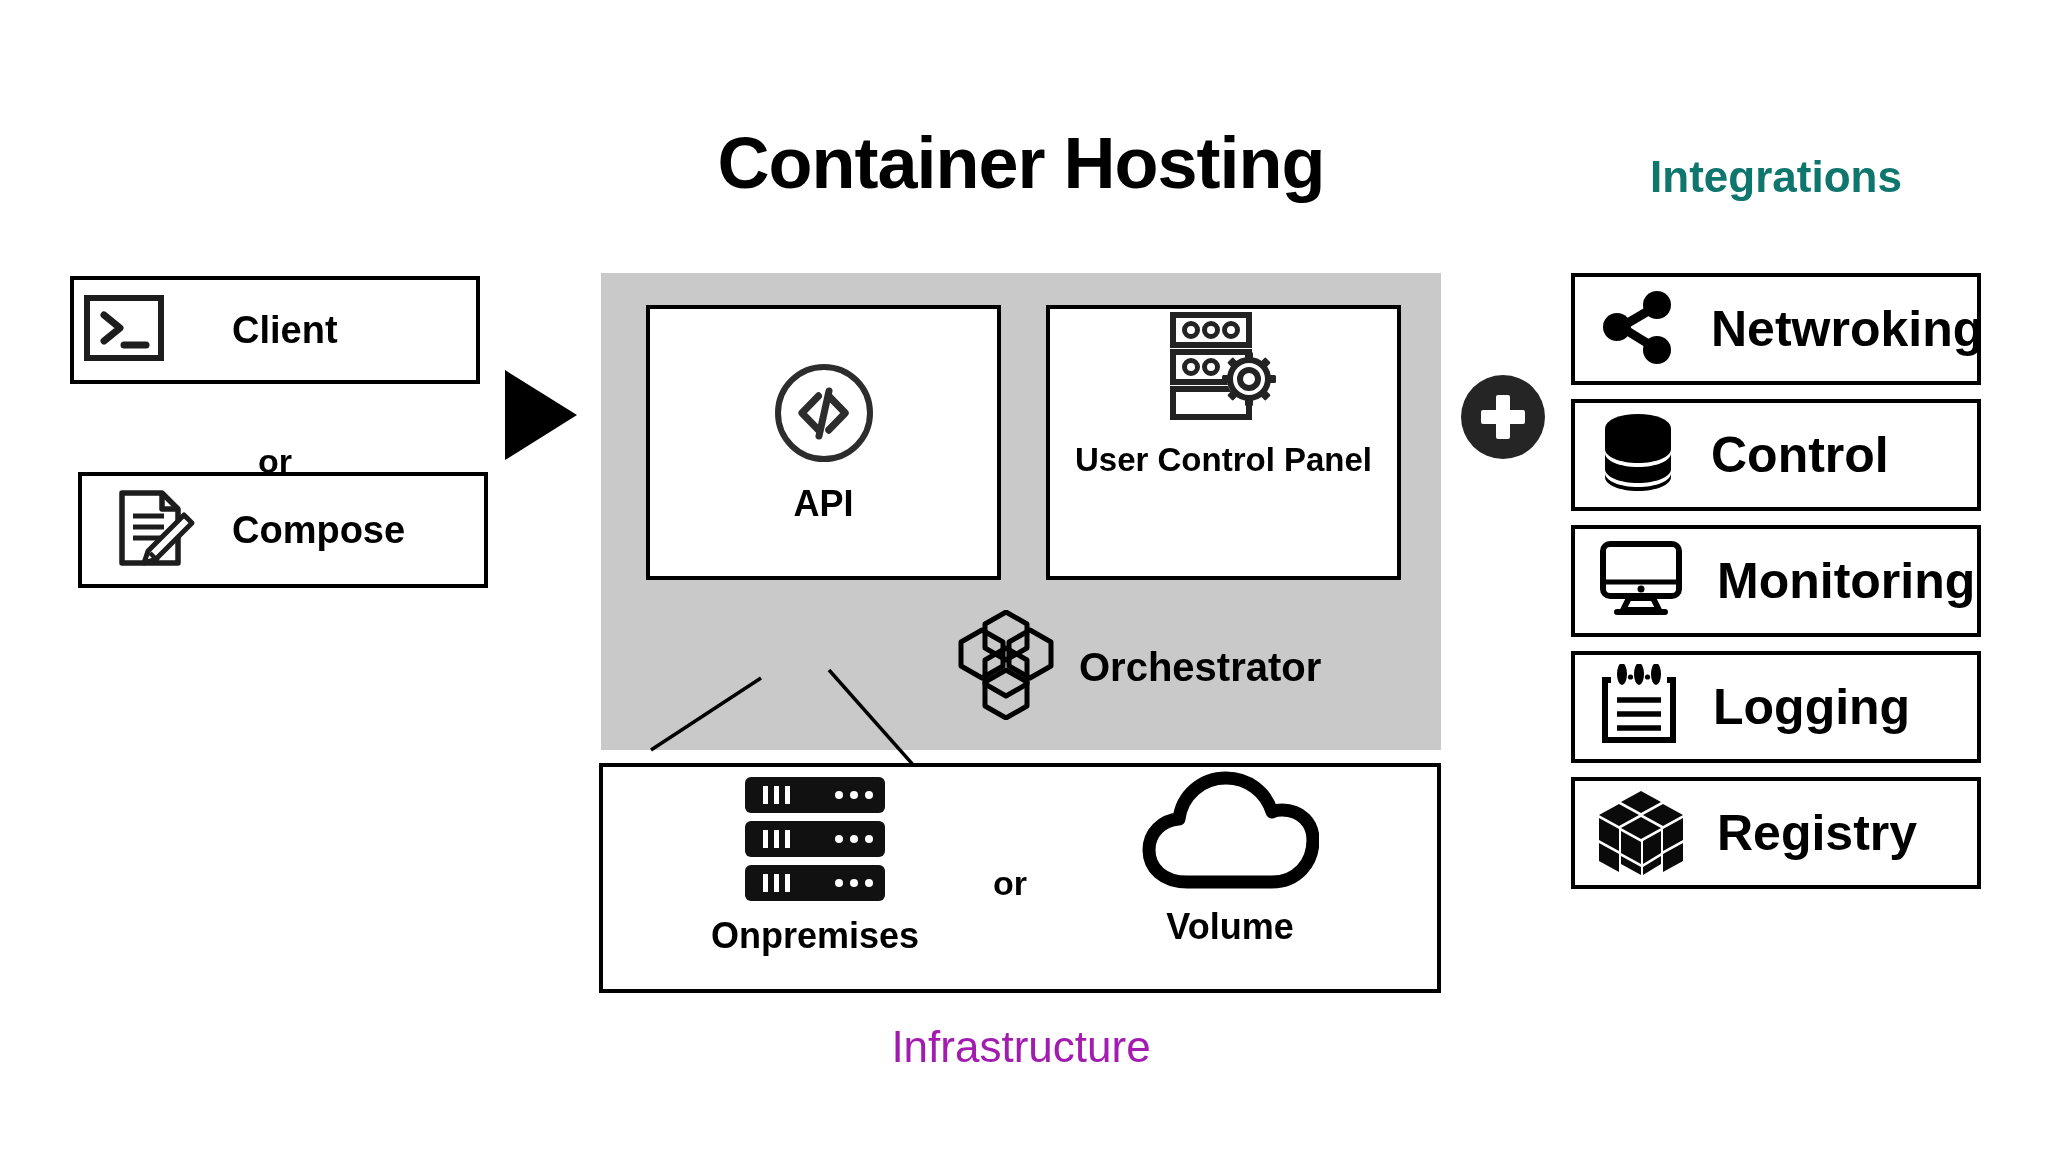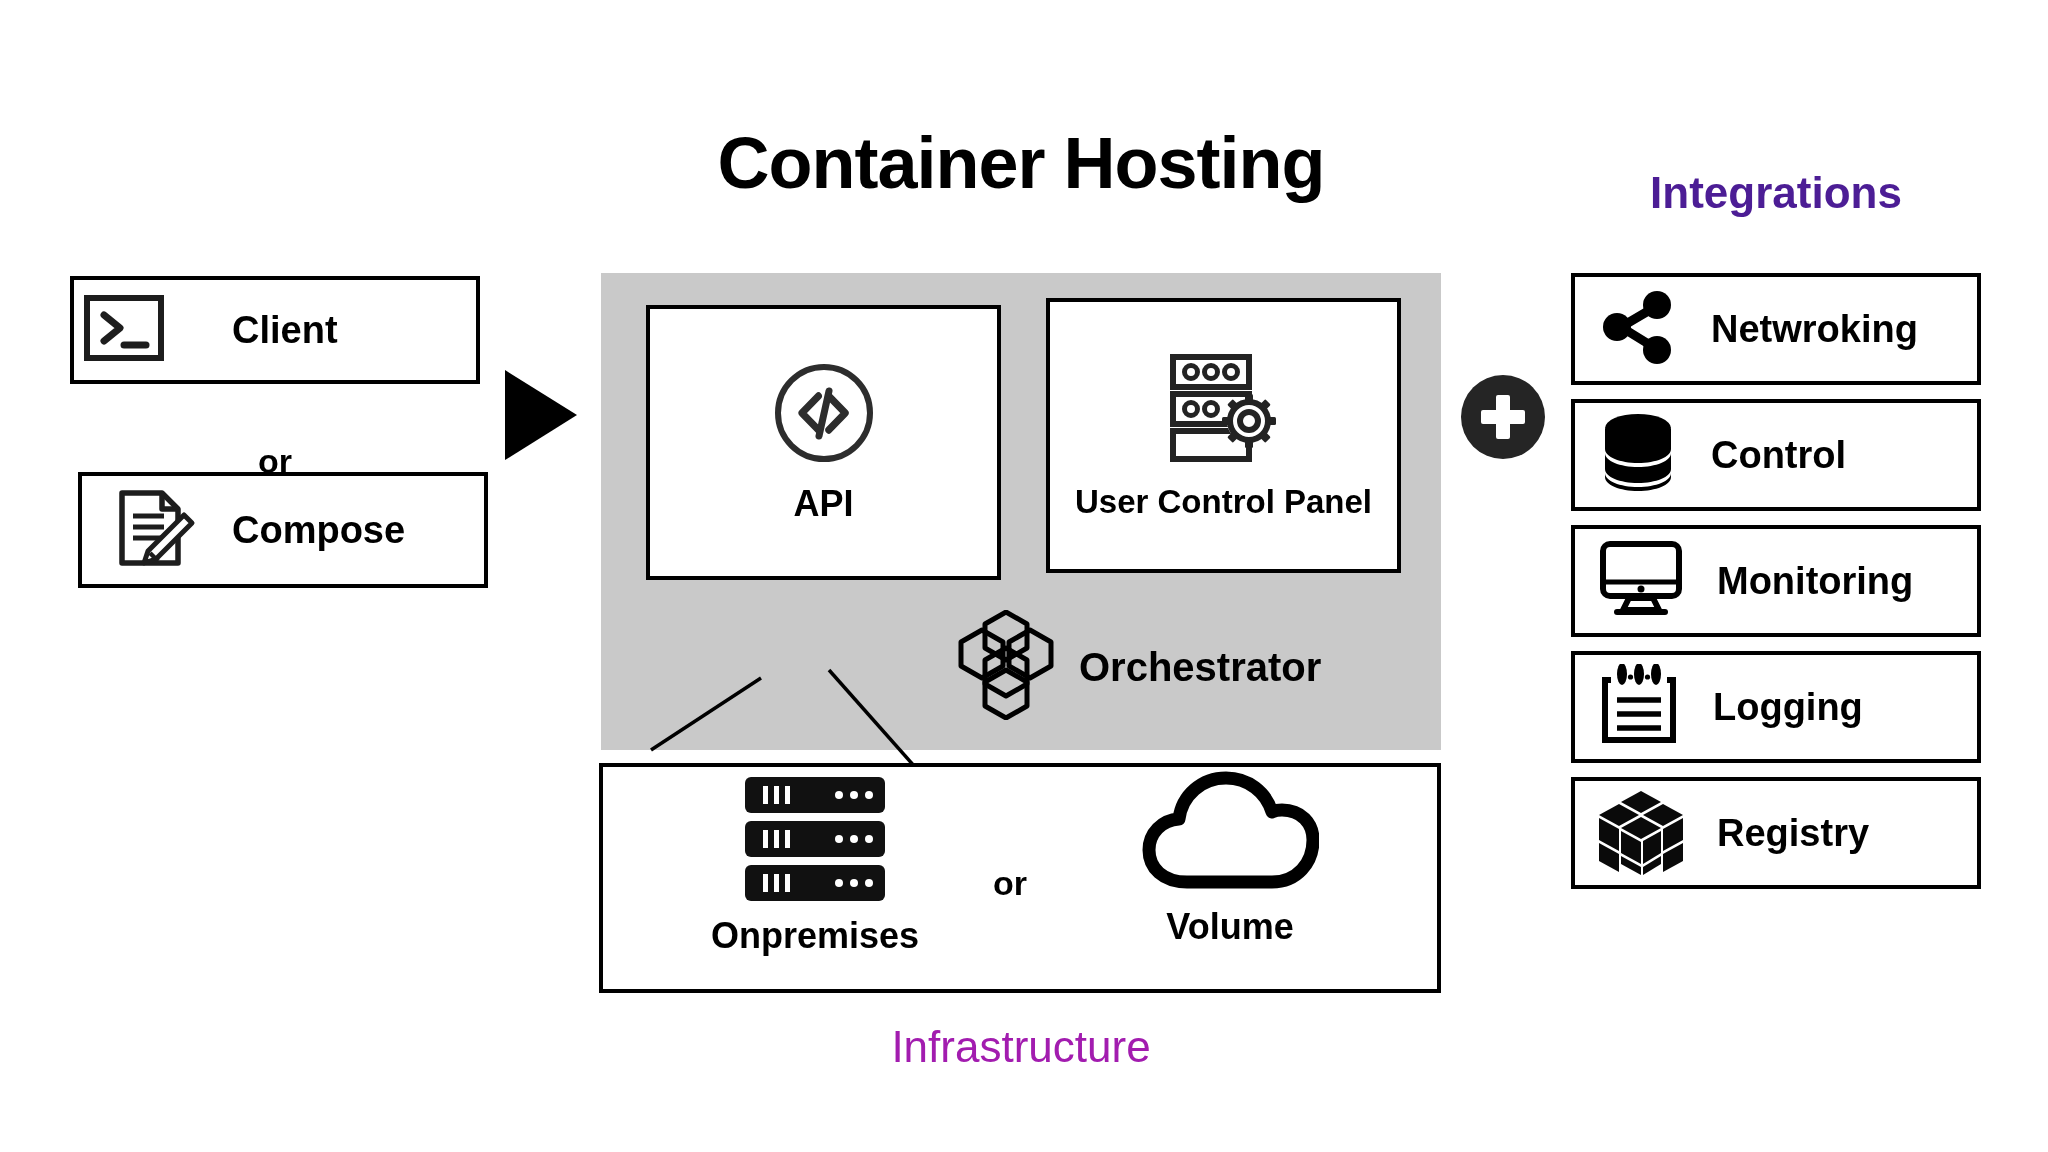--- a/index.html
+++ b/index.html
@@ -72,22 +72,22 @@
     left: 601px; top: 273px; width: 840px; height: 477px;
     background: #c9c9c9;
   }
   #api-box {
     left: 646px; top: 305px; width: 355px; height: 275px;
     flex-direction: column; justify-content: center;
   }
   #api-box .lbl-bold { font-size: 36px; margin-top: 14px; }
 
   #ucp-box {
-    left: 1046px; top: 298px; width: 355px; height: 275px;
-    flex-direction: column; justify-content: center;
+    left: 1046px; top: 305px; width: 355px; height: 275px;
+    flex-direction: column; justify-content: flex-start;
   }
   #ucp-box .lbl-bold { font-size: 33px; margin-top: 16px; }
 
   #orchestrator-row {
     left: 955px; top: 610px;
     display: flex; align-items: center;
   }
   #orchestrator-row .lbl-bold { font-size: 40px; margin-left: 22px; }
 
   
@@ -120,27 +120,27 @@
   #plus-badge {
     left: 1461px; top: 375px; width: 84px; height: 84px;
     border-radius: 50%;
     background: #252525;
     display: flex; align-items: center; justify-content: center;
   }
 
   
   #integrations-title {
     left: 1571px; top: 152px; width: 410px;
-    text-align: center; font-size: 44px; font-weight: bold; color: #4c1d95; margin-top: 16px;
+    text-align: center; font-size: 44px; font-weight: bold; color: #0f766e;
   }
   .integration-item {
     left: 1571px; width: 410px; height: 112px;
     padding-left: 24px;
   }
-  .integration-item .lbl-bold { font-size: 38px; margin-left: 34px; }
+  .integration-item .lbl-bold { font-size: 50px; margin-left: 34px; }
   #int-0 { top: 273px; }
   #int-1 { top: 399px; }
   #int-2 { top: 525px; }
   #int-3 { top: 651px; }
   #int-4 { top: 777px; }
 </style>
 </head>
 <body>
 
 <div id="stage">

